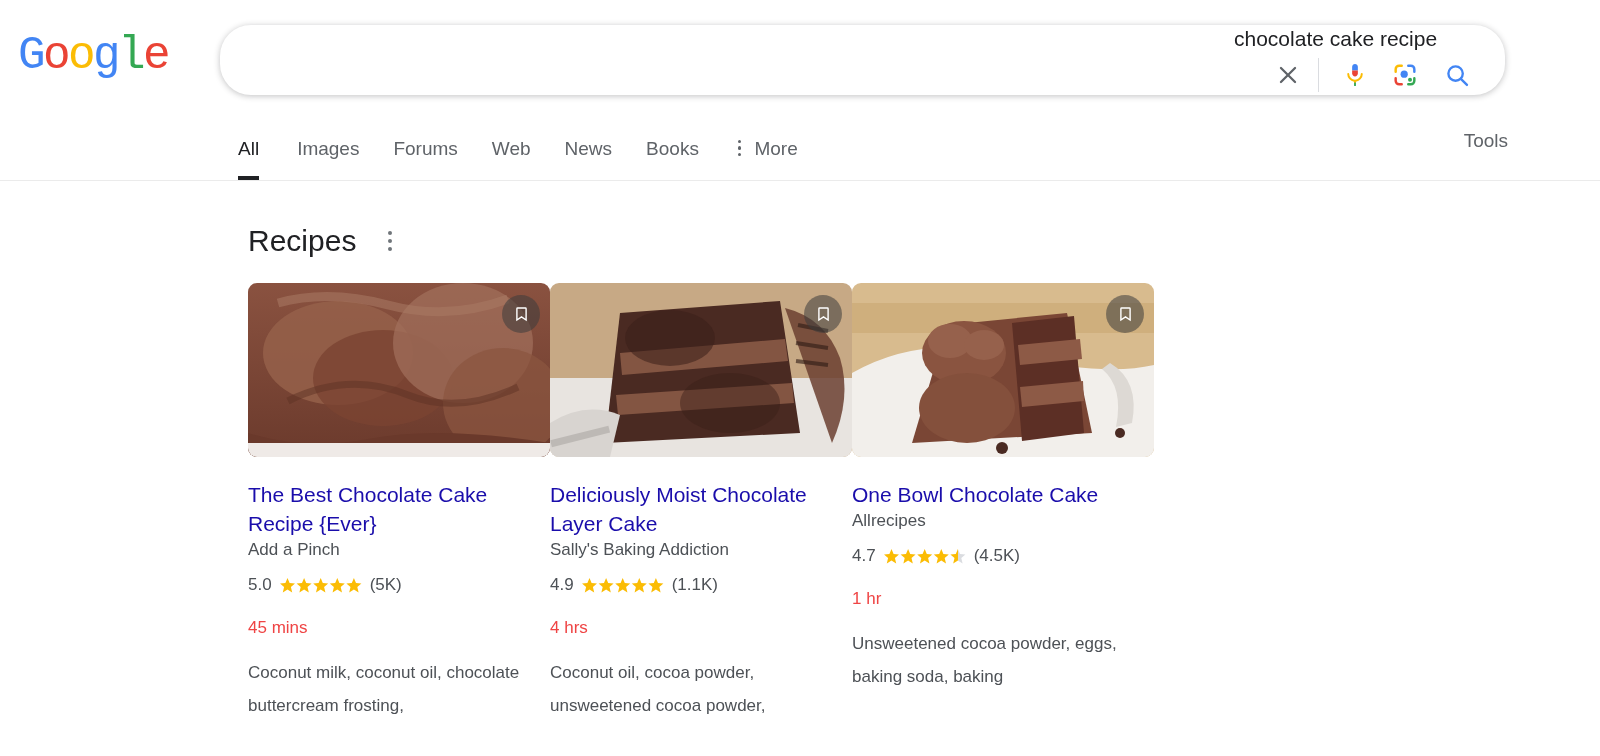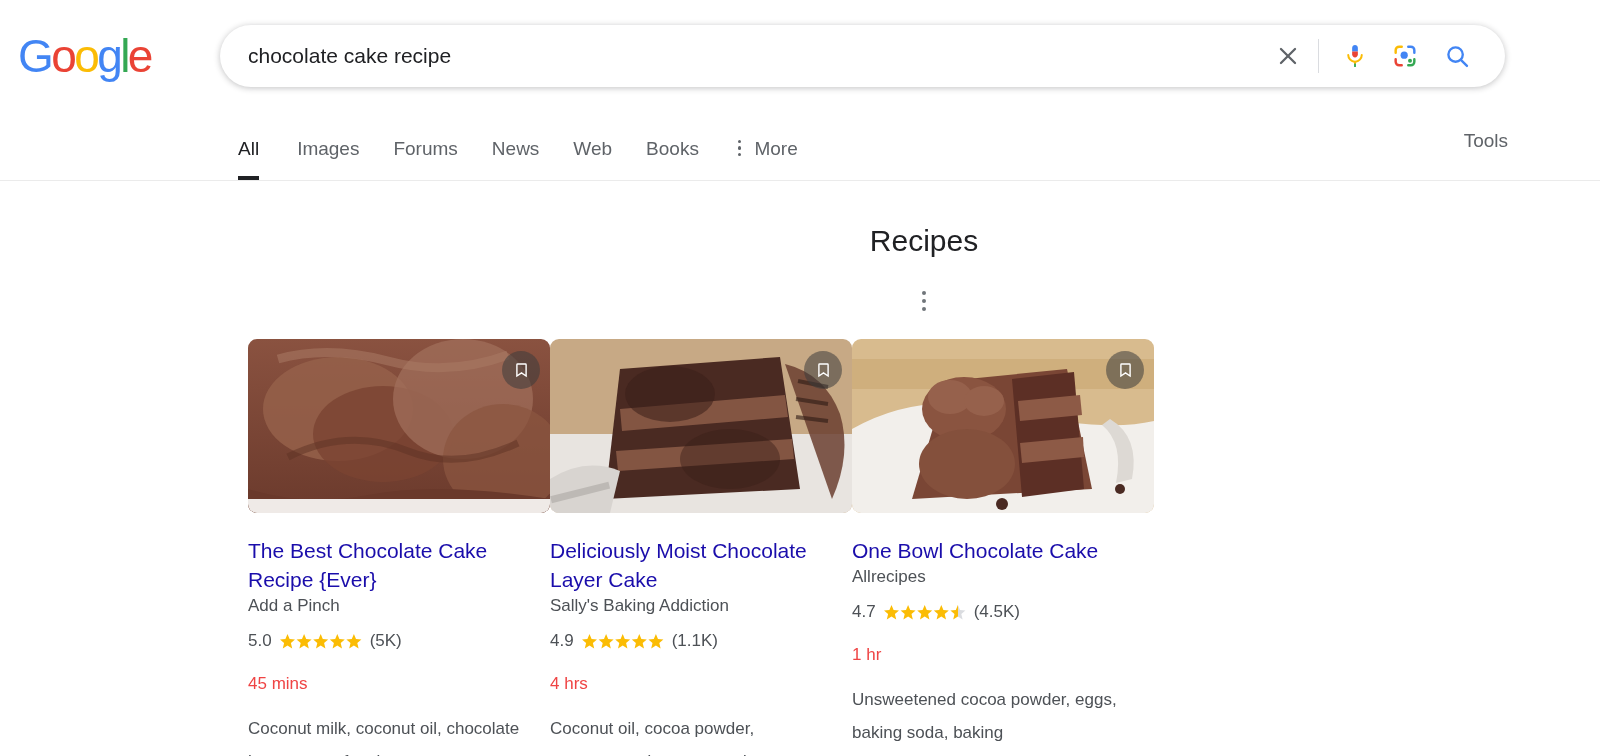--- a/index.html
+++ b/index.html
@@ -10,34 +10,34 @@
     overflow: hidden;
     -webkit-font-smoothing: antialiased;
   }
 
   
   .header { position: relative; height: 112px; }
 
   .logo {
     position: absolute; left: 18px; top: 30px;
     font-size: 46px; line-height: 52px;
-    font-family: Liberation Sans, sans-serif;
+    font-family: Liberation Mono, monospace;
     letter-spacing: -2.6px;
     white-space: nowrap;
     user-select: none;
   }
   .logo span { display: inline-block; }
 
   .searchbar {
     position: absolute; left: 220px; top: 25px;
-    width: 1285px; height: 62px;
+    width: 1285px; height: 70px;
     background: #fff;
     border-radius: 31px;
     box-shadow: 0 1px 6px rgba(32,33,36,.28);
-    display: flex; align-items: center;
+    display: flex; align-items: flex-end; flex-direction: column;
   }
   .search-input-wrap { flex: 1; padding-left: 28px; }
   .search-input {
     width: 100%; border: none; outline: none;
     font-family: "Liberation Sans", sans-serif;
     font-size: 21px; color: #202124; background: transparent;
     line-height: 28px;
   }
   .sb-icons { display: flex; align-items: center; padding-right: 22px; }
   .sb-btn {
@@ -85,21 +85,21 @@
   }
   .dots-v i { width: 3.5px; height: 3.5px; border-radius: 50%; background: #5f6368; display: block; }
   .tools-btn {
     position: absolute; right: 92px; top: 18px;
     font-size: 19px; line-height: 22px; color: #5f6368; cursor: pointer;
   }
 
   
   .results { position: relative; padding-left: 248px; padding-top: 42px; }
 
-  .section-head { display: flex; align-items: center; gap: 28px; margin-bottom: 24px; flex-direction: column; }
+  .section-head { display: flex; align-items: center; gap: 28px; margin-bottom: 24px; }
   .section-title {
     font-size: 30px; line-height: 36px; color: #202124; font-weight: 400;
   }
   .section-menu { display: inline-flex; flex-direction: column; gap: 4px; align-items: center; cursor: pointer; padding: 4px; }
   .section-menu i { width: 4px; height: 4px; border-radius: 50%; background: #70757a; display: block; }
 
   .cards { display: flex; }
   .card { width: 302px; }
 
   .thumb {
@@ -188,24 +188,24 @@
     <div class="tab active">
       <span>All</span>
     </div>
     <div class="tab">
       <span>Images</span>
     </div>
     <div class="tab">
       <span>Forums</span>
     </div>
     <div class="tab">
+      <span>Web</span>
+    </div>
+    <div class="tab">
       <span>News</span>
-    </div>
-    <div class="tab">
-      <span>Web</span>
     </div>
     <div class="tab">
       <span>Books</span>
     </div>
     <div class="more-tab">
       <span class="dots-v">
           <i></i>
           <i></i>
           <i></i>
         </span>

